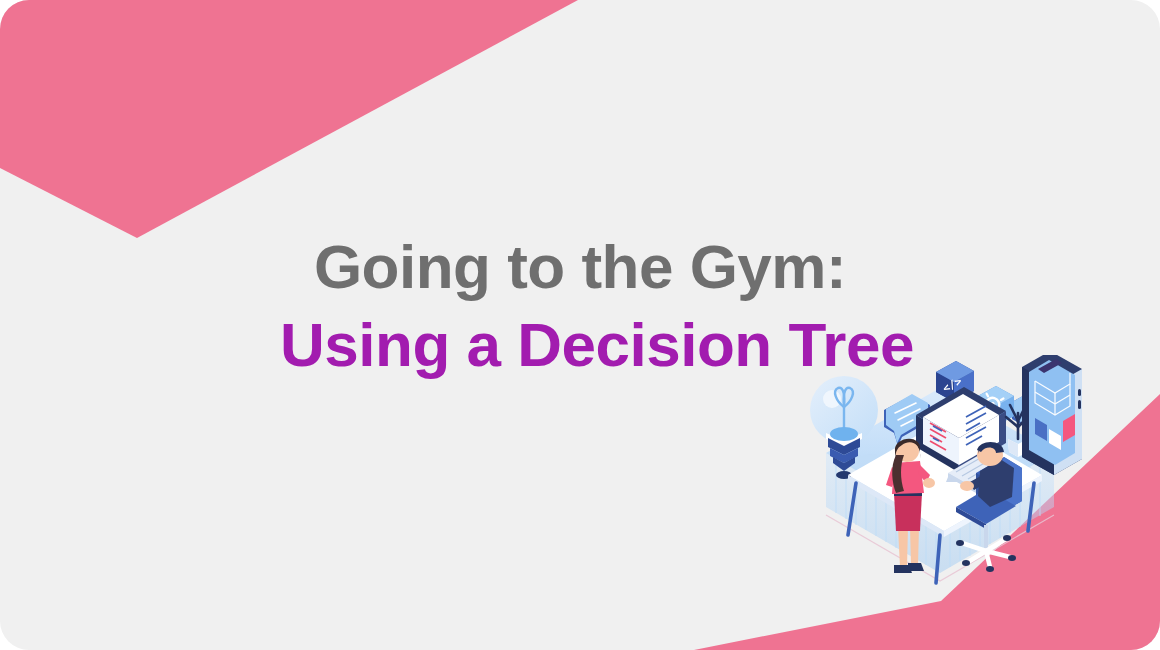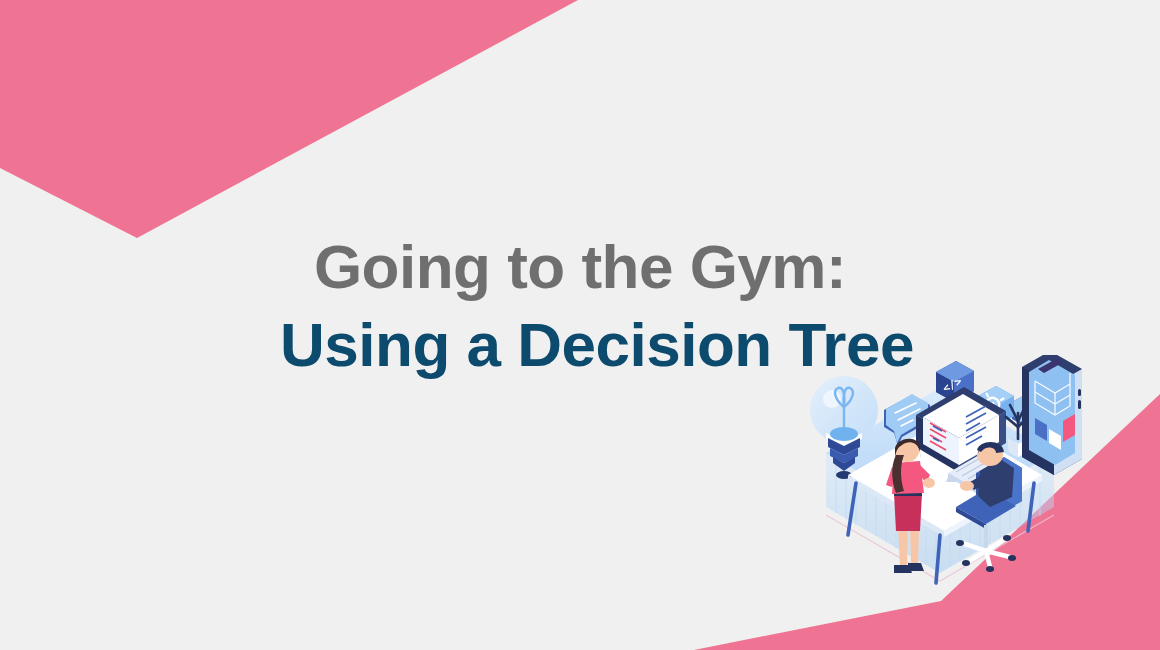--- a/index.html
+++ b/index.html
@@ -52,30 +52,30 @@
     left: 790px;
     top: 355px;
     width: 300px;
     height: 275px;
   }
   #illustration svg { display: block; }
 </style>
 </head>
 <body>
 
-<div id="slide" style="background: rgb(240, 240, 240);">
+<div id="slide" style="background: rgb(240, 240, 240); border-radius: 29px;">
 
   <svg class="deco-shape" viewBox="0 0 1160 650" width="1160" height="650">
     <polygon points="0,0 578,0 137,238 0,168" fill="#ef7392"></polygon>
     <polygon points="1160,394 1160,650 694,650 941,601" fill="#ef7392"></polygon>
   </svg>
 
   <div id="title-block">
     <span class="tline" style="color: rgb(111, 111, 111);">Going to the Gym:</span>
-    <span class="tline" style="color: #0c4a6e; padding-left: 34px;">Using a Decision Tree</span>
+    <span class="tline" style="color: #a21caf; padding-left: 34px;">Using a Decision Tree</span>
   </div>
 
   <div id="illustration">
     <svg viewBox="0 0 300 275" width="300" height="275">
       <defs>
         <linearGradient id="gPlatform" x1="0" y1="0" x2="0" y2="1">
           <stop offset="0" stop-color="#d9eafc" stop-opacity="0.95"></stop>
           <stop offset="1" stop-color="#a9d0f5" stop-opacity="0.95"></stop>
         </linearGradient>
         <linearGradient id="gBulb" x1="0" y1="0" x2="1" y2="1">

